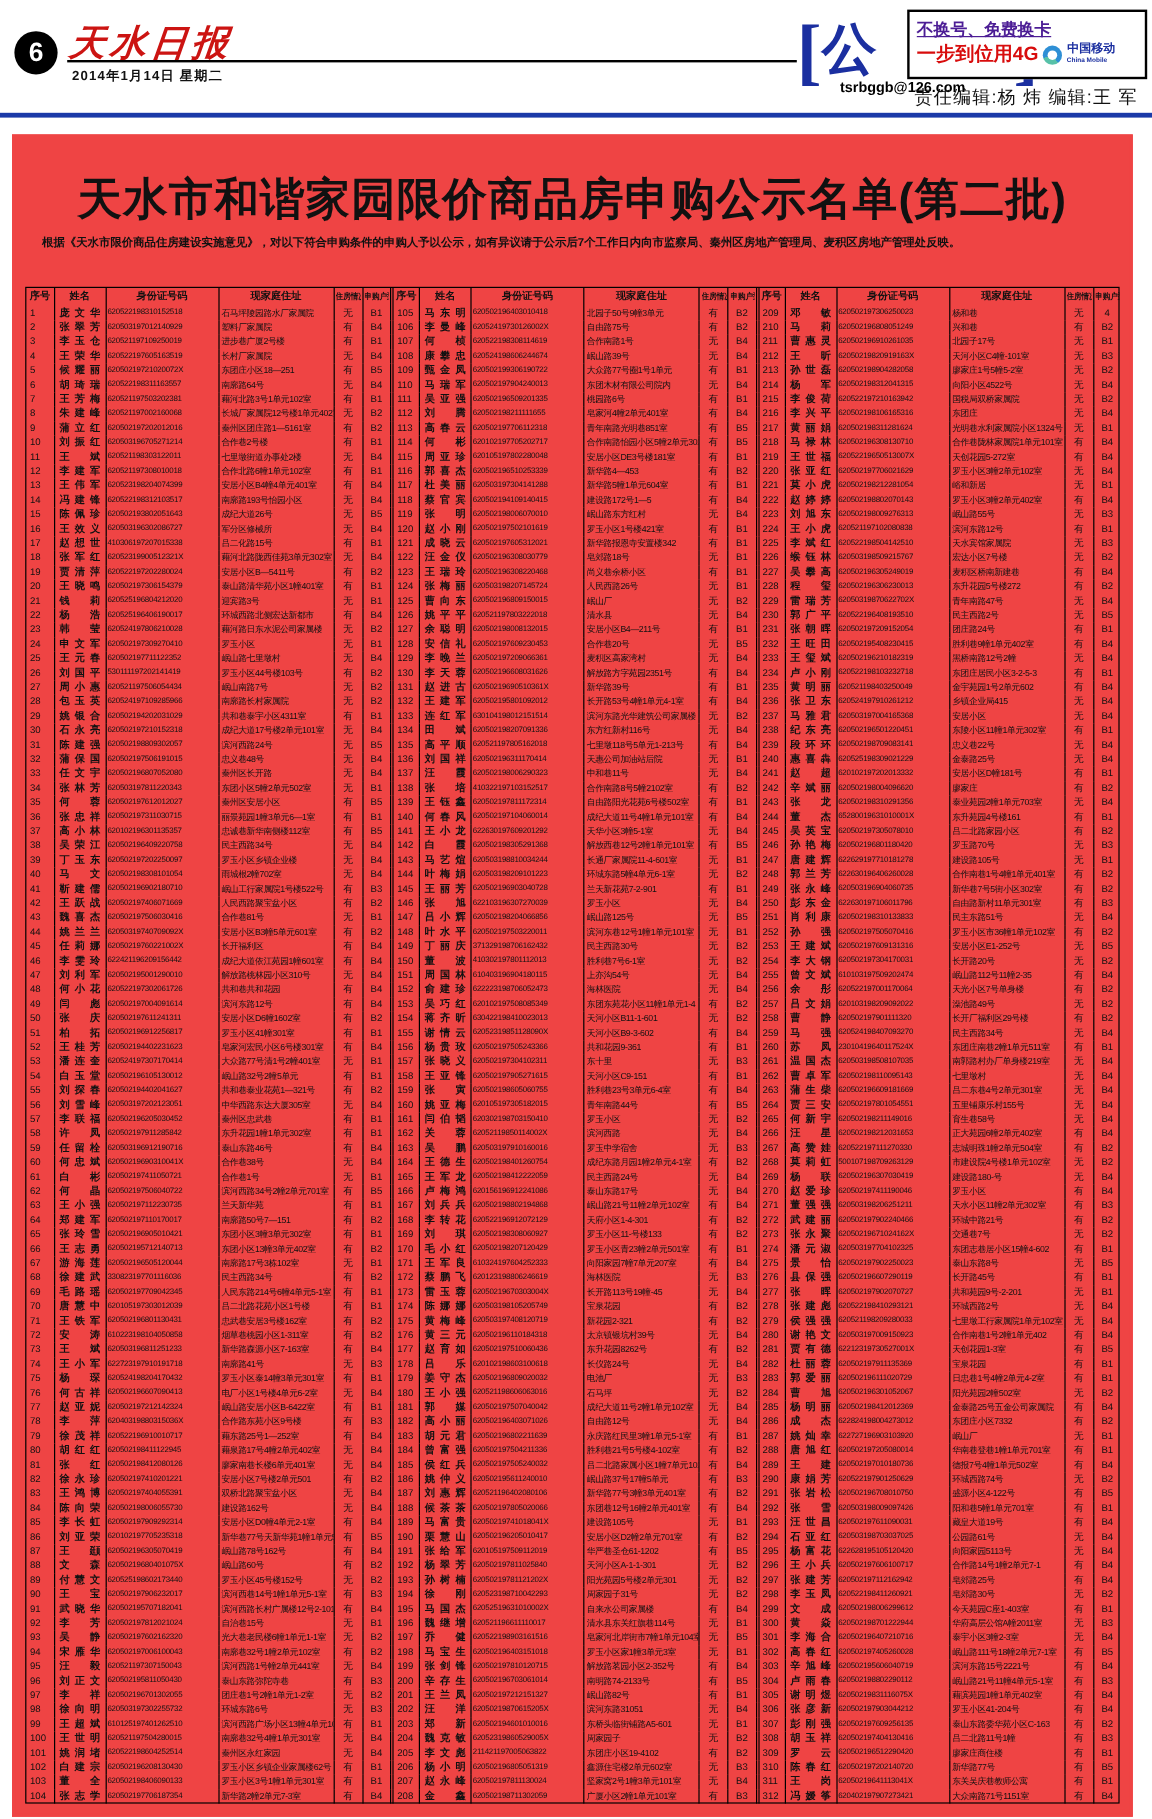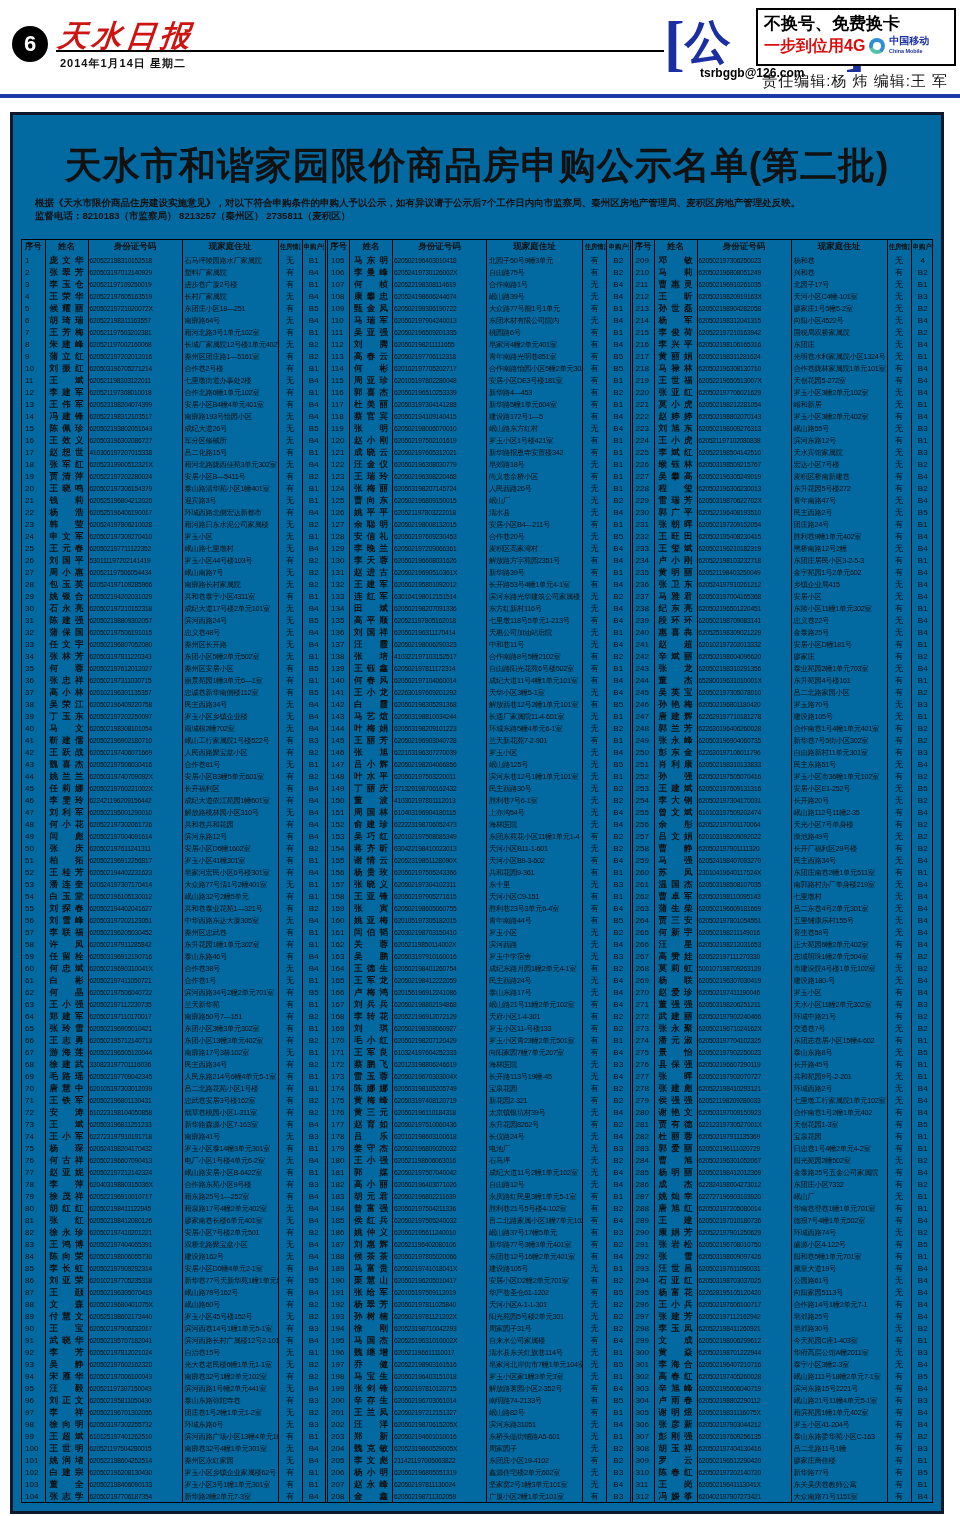--- a/index.html
+++ b/index.html
@@ -11,31 +11,31 @@
           background:#000;color:#fff;font-size:22px;font-weight:bold;text-align:center;line-height:36px;}
   .paper{position:absolute;left:58px;top:16px;color:#cc1412;font-size:30px;font-weight:bold;
          font-family:"Liberation Serif",serif;font-style:italic;letter-spacing:4px;transform:skewX(-6deg);}
   .mast-line{position:absolute;left:56px;top:50px;width:608px;height:2px;background:#000;}
   .dateline{position:absolute;left:60px;top:56px;font-size:11px;font-weight:bold;letter-spacing:1px;}
   .gonggao{position:absolute;left:664px;top:8px;color:#1b2fa0;font-weight:bold;white-space:nowrap;}
   .gg-br{font-size:62px;vertical-align:-6px;font-family:"Liberation Serif",serif;}
   .gg-tx{font-size:46px;letter-spacing:34px;font-family:"Liberation Sans",sans-serif;}
   .gg-mail{position:absolute;left:700px;top:66px;color:#000000;font-size:12px;font-weight:bold;}
   .adbox{position:absolute;left:756px;top:8px;width:196px;height:54px;border:2px solid #000;background:#fff;}
-  .ad1{color:#000000;font-weight:bold;font-size:17px;line-height:20px;padding:4px 0 0 6px;white-space:nowrap;}
+  .ad1{color:#4c1d95;font-weight:bold;font-size:14px;line-height:20px;padding:4px 0 0 6px;white-space:nowrap;text-decoration:underline;}
   .ad2{color:#d80c0c;font-weight:bold;font-size:16px;line-height:20px;padding:2px 0 0 6px;display:flex;align-items:center;gap:4px;white-space:nowrap;}
   .cm-logo{display:inline-block;width:16px;height:16px;border-radius:50%;
            background:conic-gradient(#2e8fd5 0 40%,#57c1a8 40% 70%,#2e8fd5 70% 100%);position:relative;}
   .cm-logo::after{content:"";position:absolute;left:4px;top:4px;width:8px;height:8px;border-radius:50%;background:#fff;}
   .cm-name{color:#1b2fa0;font-size:10px;font-weight:bold;line-height:10px;}
   .cm-en{color:#1b2fa0;font-size:6px;display:block;transform:scale(0.9);transform-origin:left;}
   .editors{position:absolute;right:12px;top:72px;font-size:15px;font-weight:normal;letter-spacing:1px;}
   .blue-rule{position:absolute;left:0;top:94px;width:960px;height:4px;background:#1b3aa8;}
   
-  .box{position:absolute;left:10px;top:112px;width:928px;height:1396px;border:3px solid #0f172a;background:#0369a1;}
+  .box{position:absolute;left:10px;top:112px;width:928px;height:1396px;border:3px solid #ef4444;background:#ef4444;}
   .title{margin:26px 18px 0 18px;text-align:center;font-size:37px;font-weight:bold;letter-spacing:1px;white-space:nowrap;}
   .notice{margin:5px 20px 0 22px;font-size:9.5px;line-height:13px;font-weight:bold;}
   .notice2{margin:0 20px 0 22px;font-size:9.5px;line-height:13px;font-weight:bold;}
   
   .tblwrap{position:absolute;left:8px;top:124px;right:8px;bottom:8px;display:flex;border:1px solid #000;align-items:center;}
   table.grp{border-collapse:collapse;table-layout:fixed;width:303px;flex:1 1 auto;}
   table.grp + table.grp{border-left:3px double #000;}
   .grp th{font-size:8.5px;font-weight:bold;border-left:1px solid #000;border-bottom:0;
           height:15px;padding:0;white-space:nowrap;overflow:hidden;}
   .grp th:first-child,.grp td:first-child{border-left:none;}
@@ -69,21 +69,20 @@
         <span class="cm-name"><span>中国移动</span><span class="cm-en">China Mobile</span></span>
       </div>
     </div>
     <div class="editors">责任编辑:杨  炜      编辑:王  军</div>
     <div class="blue-rule"></div>
   </div>
 
   <div class="box">
     <div class="title">天水市和谐家园限价商品房申购公示名单(第二批)</div>
     <div class="notice">根据《天水市限价商品住房建设实施意见》，对以下符合申购条件的申购人予以公示，如有异议请于公示后7个工作日内向市监察局、秦州区房地产管理局、麦积区房地产管理处反映。</div>
-    <div class="notice2">监督电话：8210183（市监察局）      8213257（秦州区）      2735811（麦积区）</div>
     <div class="tblwrap">
       <table class="grp">
           <colgroup>
             <col class="c0">
             <col class="c1">
             <col class="c2">
             <col class="c3">
             <col class="c4">
             <col class="c5">
           </colgroup>

